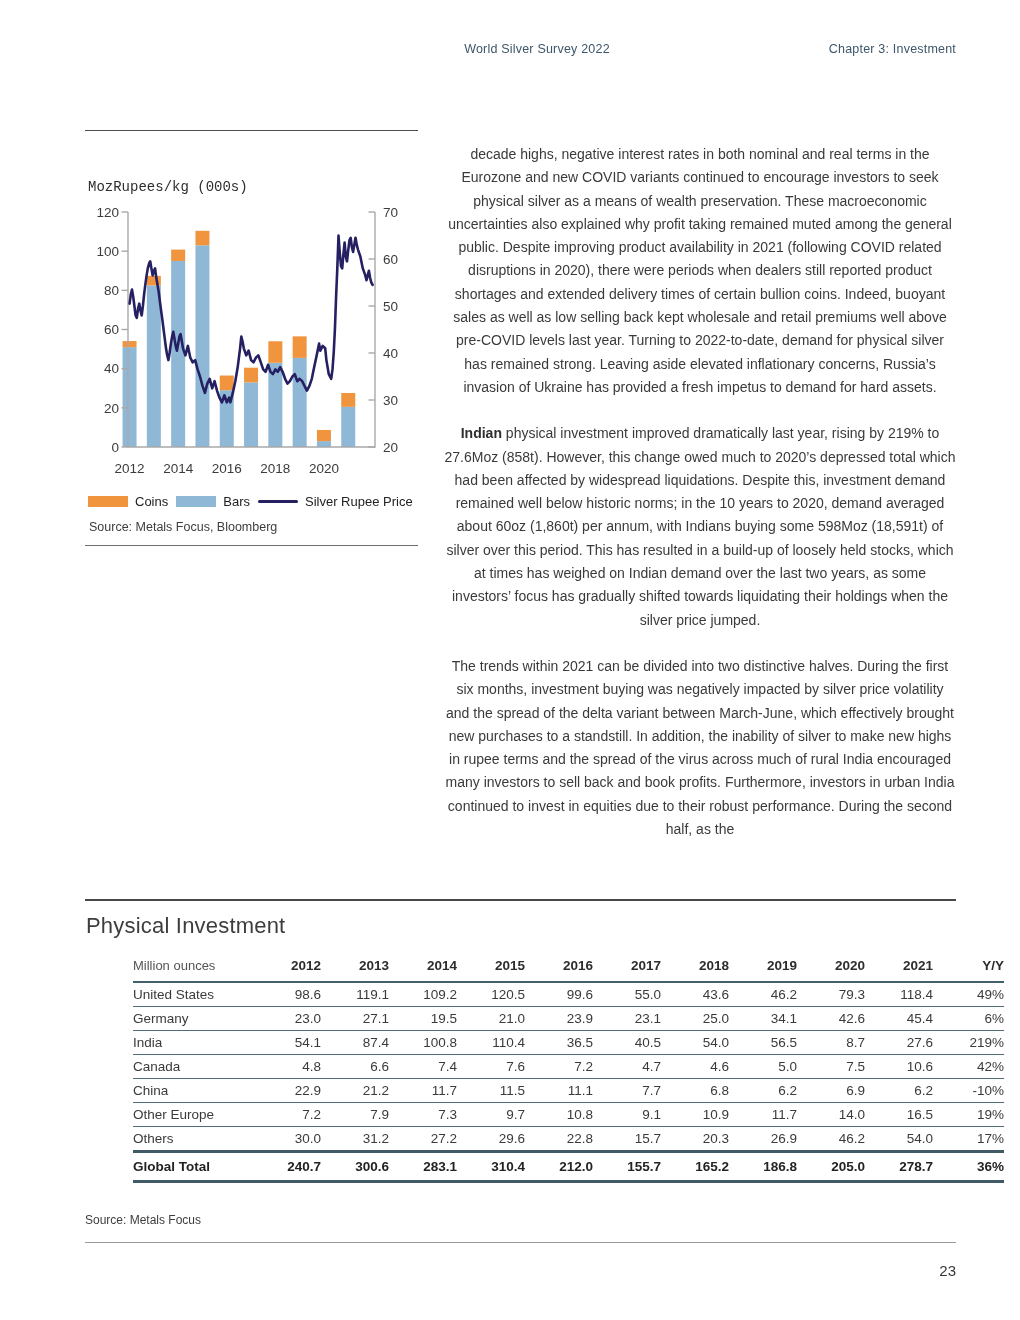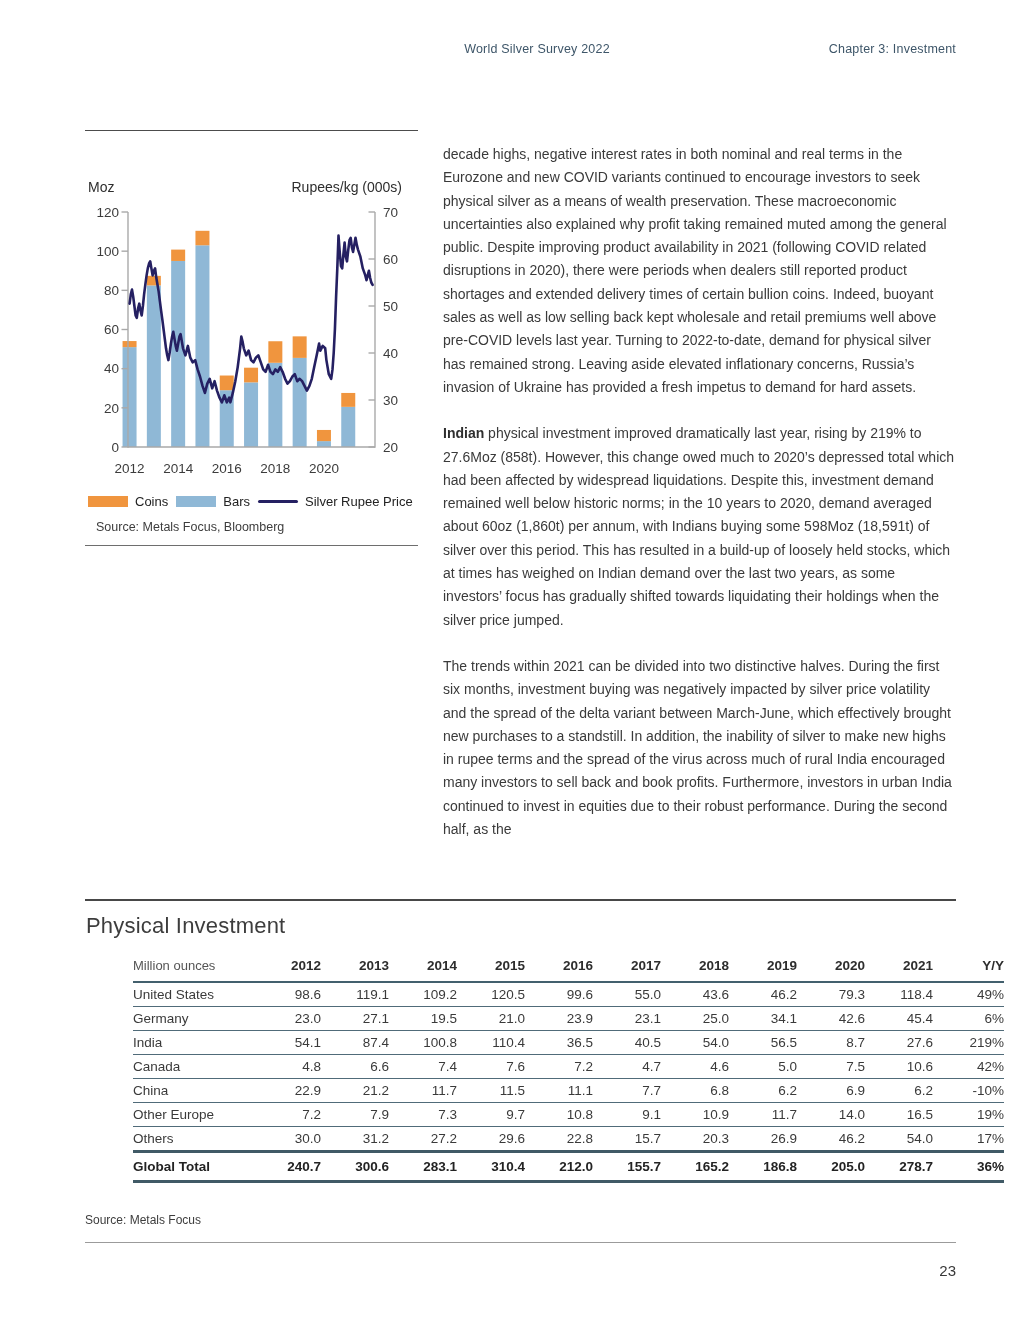--- a/index.html
+++ b/index.html
@@ -13,34 +13,34 @@
     font-size:12.5px;color:#3e5669;letter-spacing:.2px;margin-left:27px;}
   .hdr-right{position:absolute;top:42px;right:64px;font-size:12.5px;color:#3e5669;letter-spacing:.2px;}
   .page-number{position:absolute;top:1262px;right:64px;font-size:15px;color:#383838;}
 
   
   .chart-block{position:absolute;left:85px;top:130px;width:333px;height:414px;
     border-top:1px solid #4c4c4c;border-bottom:1px solid #6e6e6e;}
   .chart-title{position:absolute;top:12px;left:0;font-size:22px;font-weight:400;
     color:#3d3d3d;letter-spacing:.2px;white-space:nowrap;}
   .axis-heads{position:absolute;top:48px;left:0;width:333px;box-sizing:border-box;
-    display:flex;justify-content:space-between;padding:0 16px 0 3px;
-    font-size:14px;color:#2e2e2e;font-weight:500;}
+    display:flex;padding:0 16px 0 3px;
+    font-size:14px;color:#2e2e2e;font-weight:500;font-family:Liberation Mono, monospace;}
   #chart-svg{position:absolute;top:60px;left:0;display:block;}
   .legend{position:absolute;top:363px;left:3px;display:flex;align-items:center;
     gap:8px;font-size:13px;color:#222;white-space:nowrap;}
   .legend-item{display:flex;align-items:center;gap:7px;}
   .swatch{width:40px;height:11px;display:inline-block;}
   .line-swatch{width:40px;height:3px;border-radius:2px;display:inline-block;}
-  .chart-source{position:absolute;top:389px;left:11px;font-size:12.5px;color:#3d3d3d;}
+  .chart-source{position:absolute;top:389px;left:4px;font-size:12.5px;color:#3d3d3d;}
 
   
   .article{position:absolute;left:443px;top:143px;width:514px;
     font-size:14px;line-height:23.3px;color:#3a3a3a;}
-  .article p{margin:0 0 23px 0;}
+  .article p{margin:0 0 23px 0;text-align:center;}
   .article strong{font-weight:700;color:#2e2e2e;}
 
   
   .table-block{position:absolute;left:85px;top:899px;width:871px;
     border-top:2px solid #474747;border-bottom:1px solid #9b9b9b;padding-bottom:15px;}
   .table-title{font-size:22px;font-weight:400;color:#3d3d3d;margin:12px 0 0 1px;letter-spacing:.2px;}
   .inv-table{width:100%;border-collapse:collapse;table-layout:fixed;margin-top:15px;
     font-size:13.5px;color:#3a3a3a;margin-left:48px;}
   .inv-table th,.inv-table td{padding:4px 0;text-align:right;font-weight:400;}
   .inv-table .label{text-align:left;}

